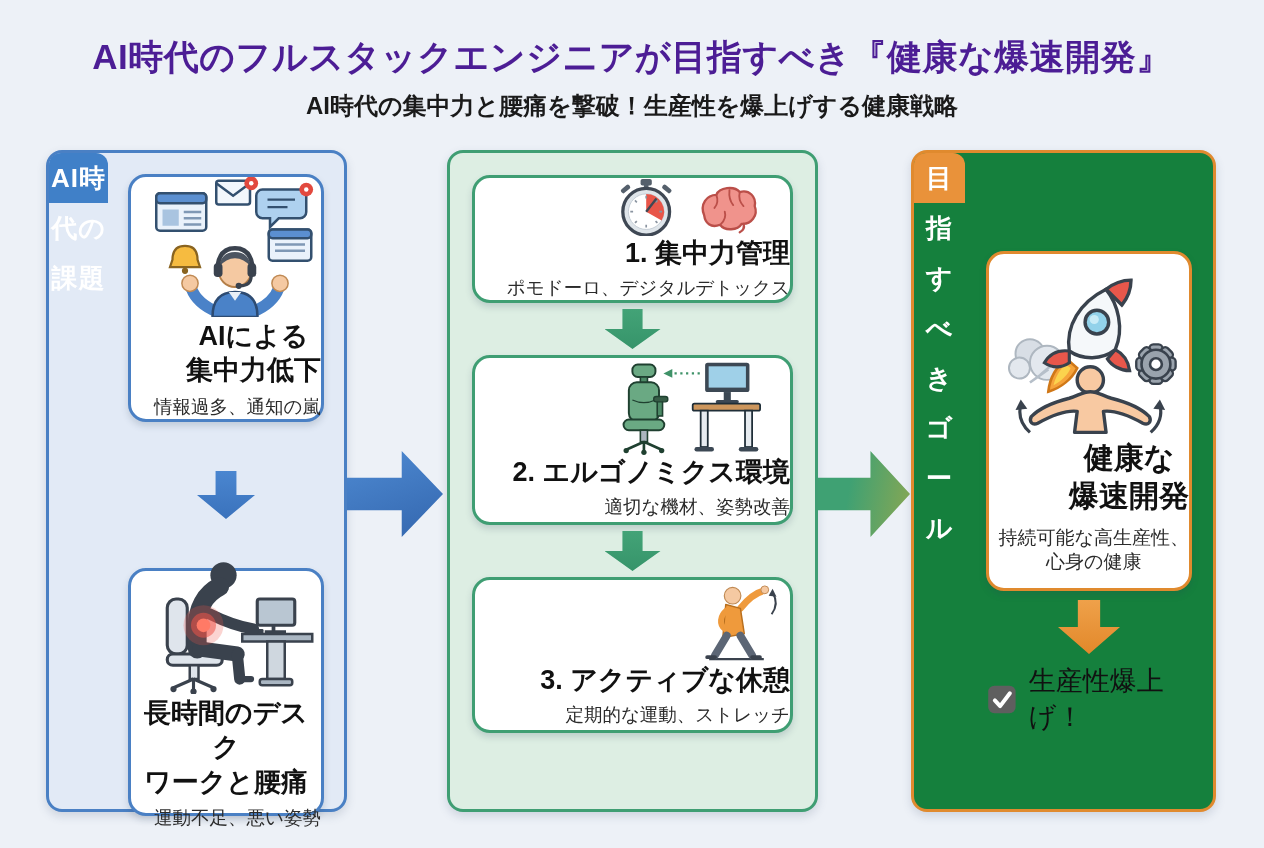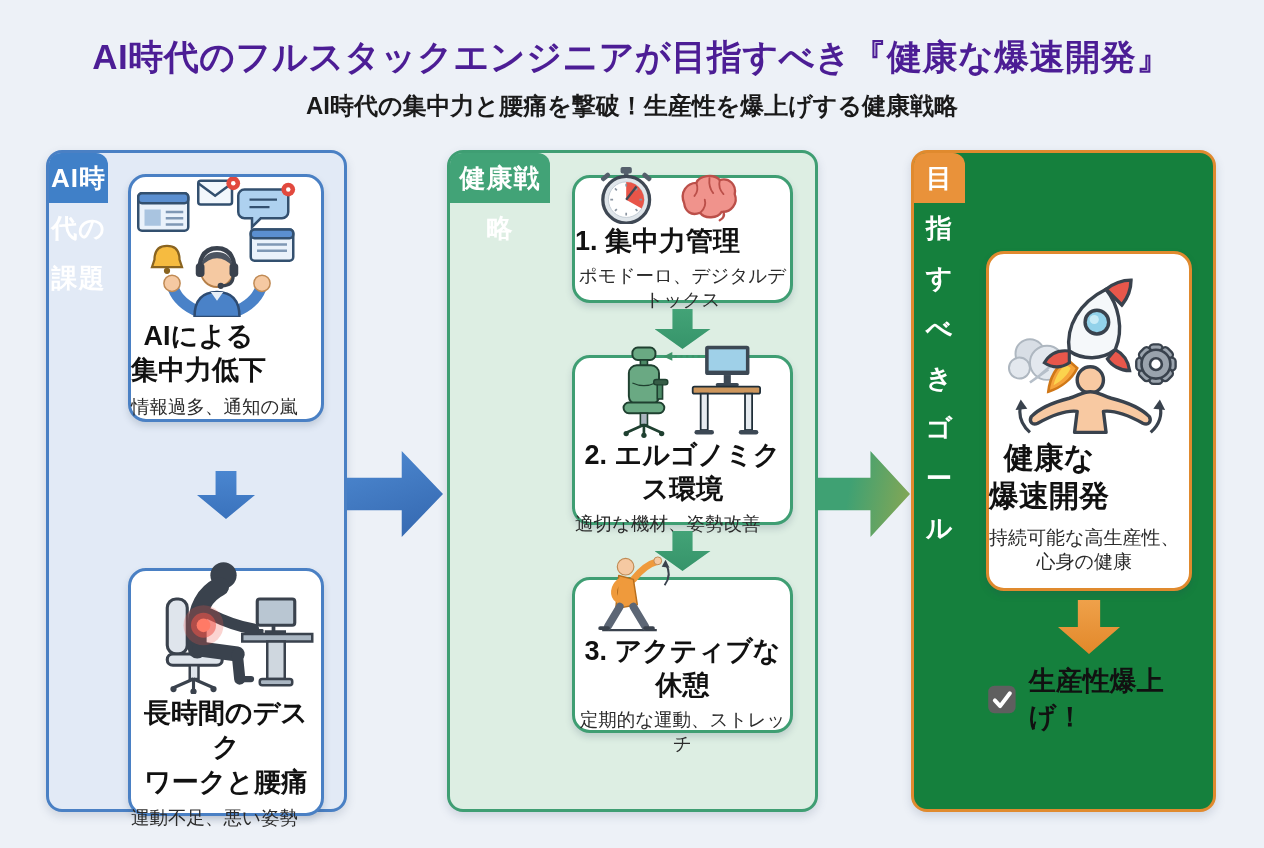--- a/index.html
+++ b/index.html
@@ -22,21 +22,21 @@
   .col-problems  .col-header { background:#4080c8; }
   .col-strategies .col-header { background:#42a377; }
   .col-goal      .col-header { background:#e9923a; }
 
   .col-body { flex:1; display:flex; flex-direction:column; align-items:center; }
   .col-problems  .col-body { padding:21px 20px 0;gap:44px; }
   .col-strategies .col-body { padding:22px 22px 0; }
   .col-goal      .col-body { padding:98px 21px 0; }
 
   .card { width:100%; background:#ffffff; border-radius:18px; display:flex;
-    flex-direction:column; align-items:flex-start; justify-content:center;
+    flex-direction:column; align-items:flex-end; justify-content:center;
     box-shadow:0 4px 7px rgba(40,60,90,.18); }
   .col-problems  .card { border:3px solid #4a80c4; }
   .col-strategies .card { border:3px solid #3f9e73; }
   .col-goal      .card { border:3px solid #e08a2e; }
 
   .card-title { font-weight:800; color:#111; text-align:center; white-space:pre-line; line-height:1.28; }
   .card-sub   { color:#2b2b2b; text-align:center; white-space:pre-line; line-height:1.3; }
 
   .p-card { height:248px; }
   .p-card .card-title { font-size:27px; margin-top:2px; }
@@ -55,21 +55,21 @@
   .arrow-down { flex:none; clip-path:polygon(32% 0,68% 0,68% 50%,100% 50%,50% 100%,0 50%,32% 50%); }
   .arrow-blue   { width:58px; height:48px; margin:5px 0; background:linear-gradient(180deg,#4a86d0,#3a72bc); }
   .arrow-green  { width:56px; height:40px; margin:6px 0; background:linear-gradient(180deg,#43a377,#36946a); }
   .arrow-orange { width:62px; height:54px; margin:9px 0 7px; background:linear-gradient(180deg,#efa14a,#e2882a); }
 
   .h-arrow { position:absolute; top:451px; clip-path:polygon(0 31%,57% 31%,57% 0,100% 50%,57% 100%,57% 69%,0 69%); }
   .h-arrow-blue  { left:347px; width:96px; height:86px; background:linear-gradient(160deg,#4e8ad2,#3366ae); }
   .h-arrow-green { left:818px; width:92px; height:86px; background:linear-gradient(100deg,#3fa173 35%,#8aa752); }
 
   .result-row { display:flex; align-items:center; gap:11px; margin-top:2px; }
-  .result-label { font-size:27px; font-weight:700; color:#111; }
+  .result-label { font-size:27px; font-weight:400; color:#111; }
 
   .icon-box { display:flex; align-items:center; justify-content:center; }
 </style>
 </head>
 <body>
 
 <div class="canvas">
 
   <div class="main-title">AI時代のフルスタックエンジニアが目指すべき『健康な爆速開発』</div>
   <div class="main-subtitle">AI時代の集中力と腰痛を撃破！生産性を爆上げする健康戦略</div>
@@ -150,21 +150,20 @@
         </div>
         <div class="card-title">長時間のデスク
 ワークと腰痛</div>
         <div class="card-sub">運動不足、悪い姿勢</div>
       </div>
 
     </div>
   </div>
 
   <div class="column col-strategies">
-    <div class="col-header">健康戦略</div>
     <div class="col-body">
 
       <div class="card s-card1">
         <div class="icon-box">
           <svg width="195" height="58" viewBox="0 0 175 62">
             <rect x="32" y="1" width="12" height="7" rx="2" fill="#55606c"></rect>
             <rect x="35.5" y="7" width="5" height="5" fill="#55606c"></rect>
             <rect x="55" y="9" width="11" height="5" rx="2" fill="#55606c" transform="rotate(40 60 11)"></rect>
             <rect x="10" y="9" width="11" height="5" rx="2" fill="#55606c" transform="rotate(-40 16 11)"></rect>
             <circle cx="38" cy="36" r="25" fill="#dfe5ea" stroke="#3f4854" stroke-width="3.5"></circle>

